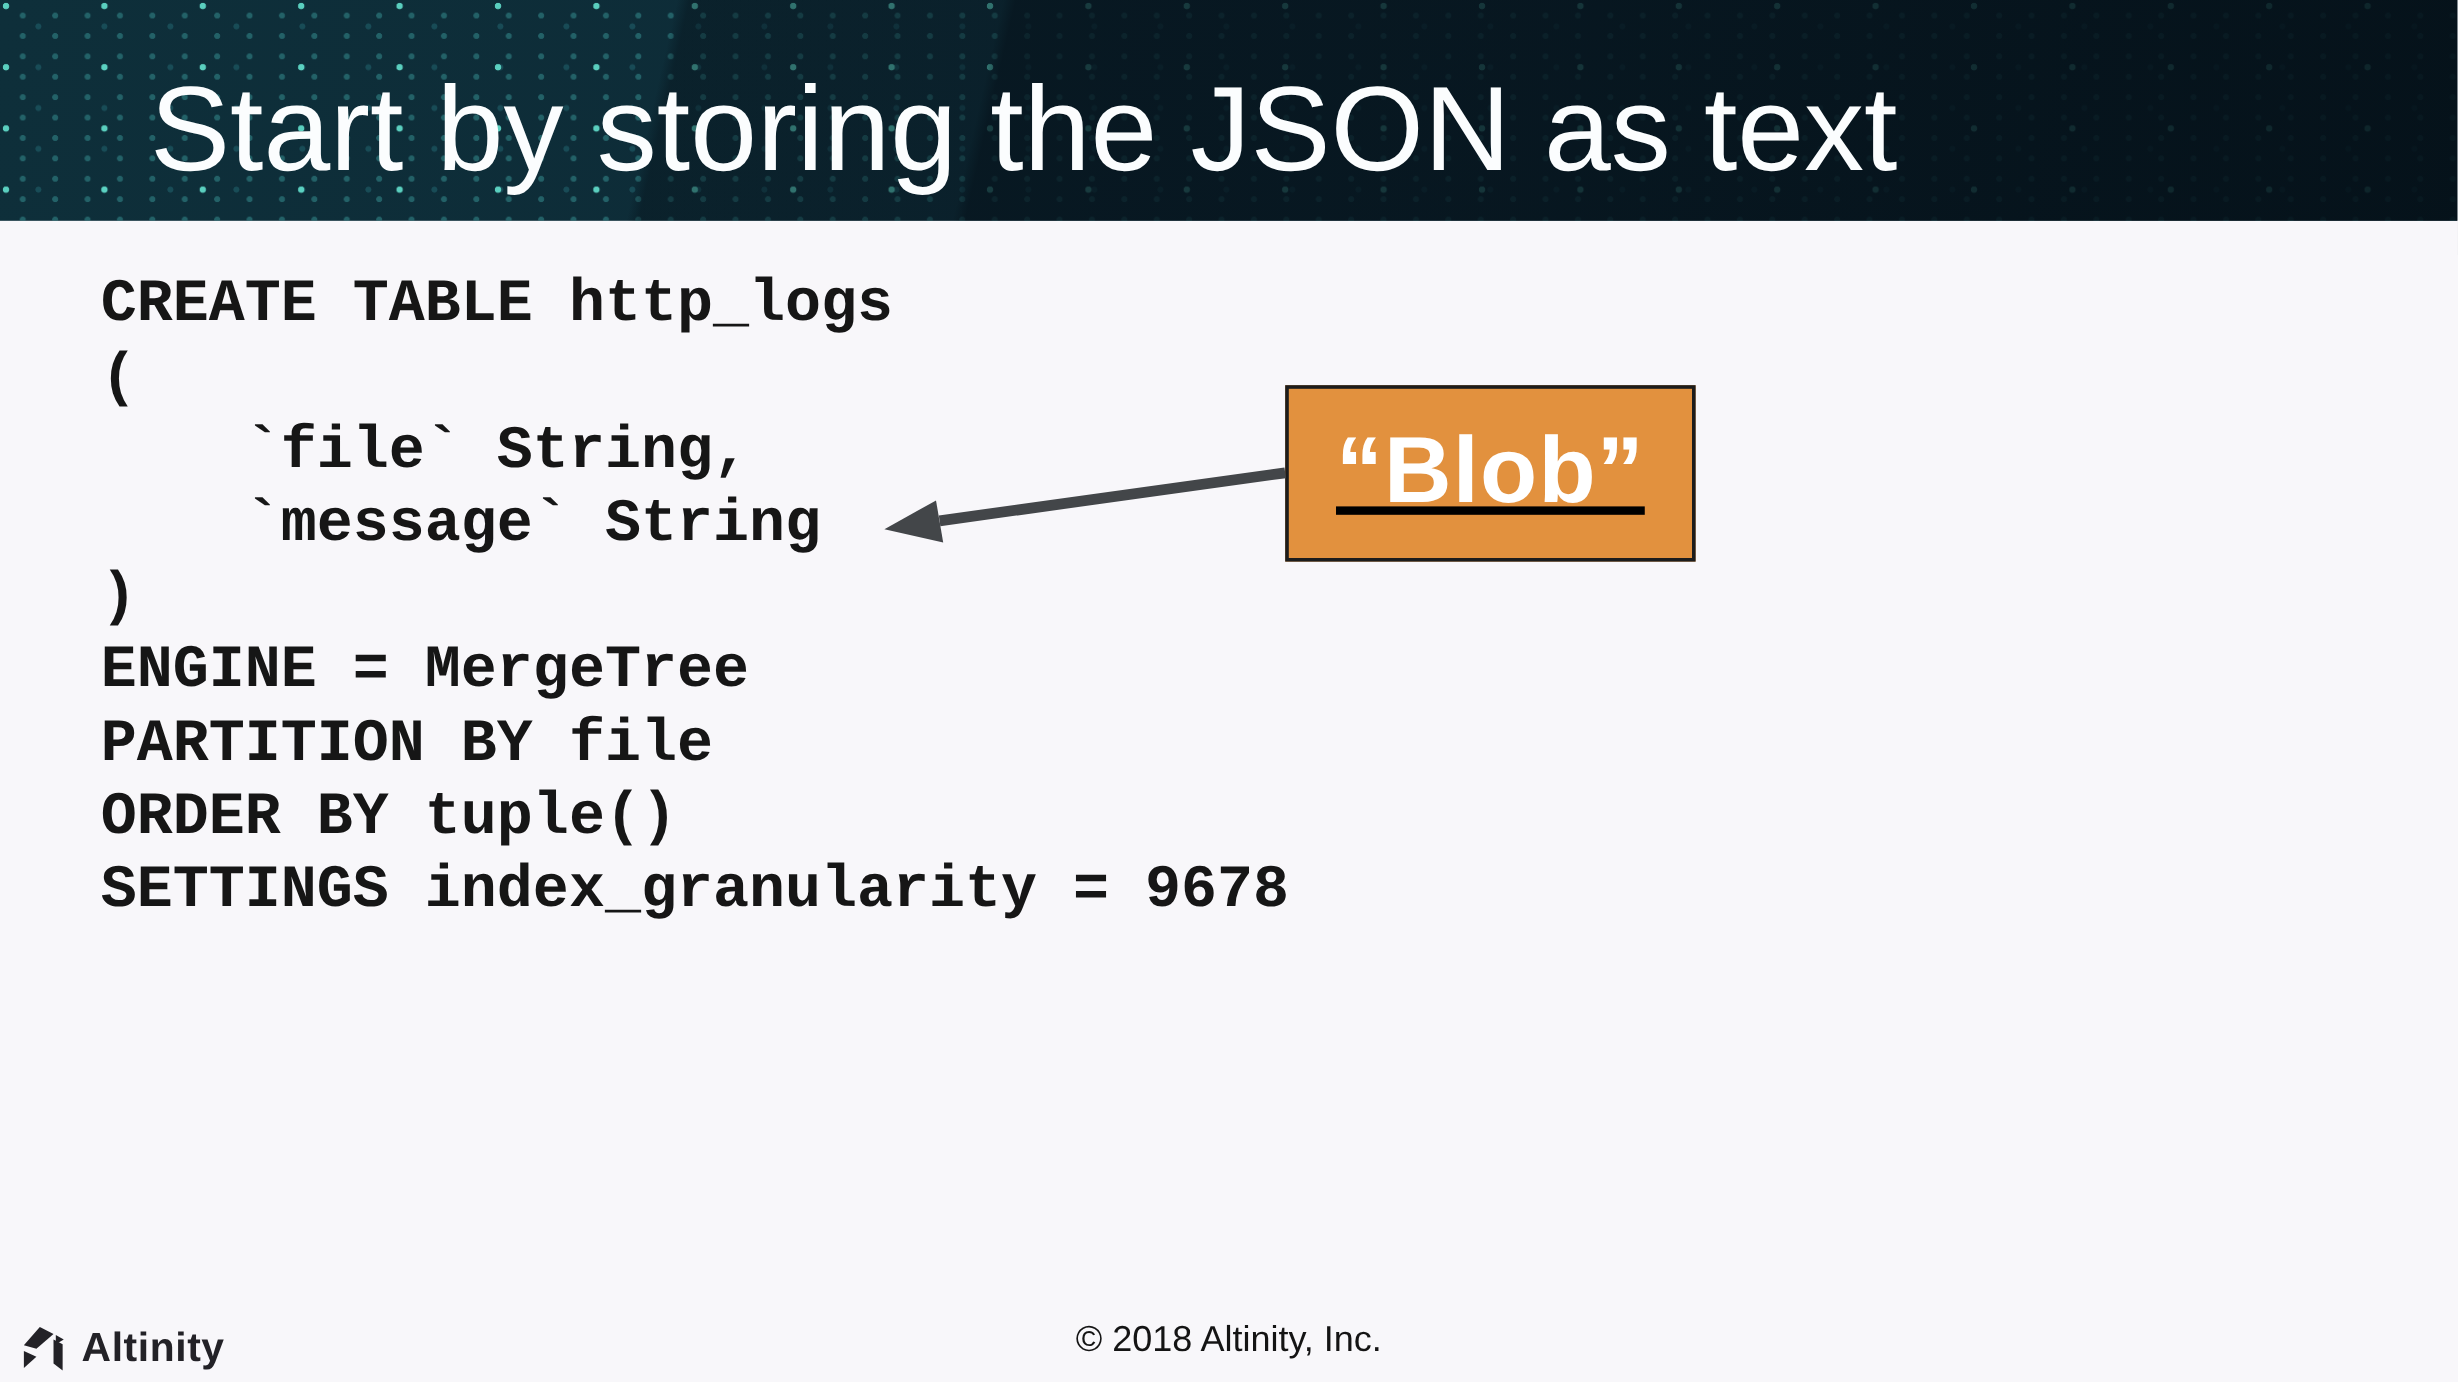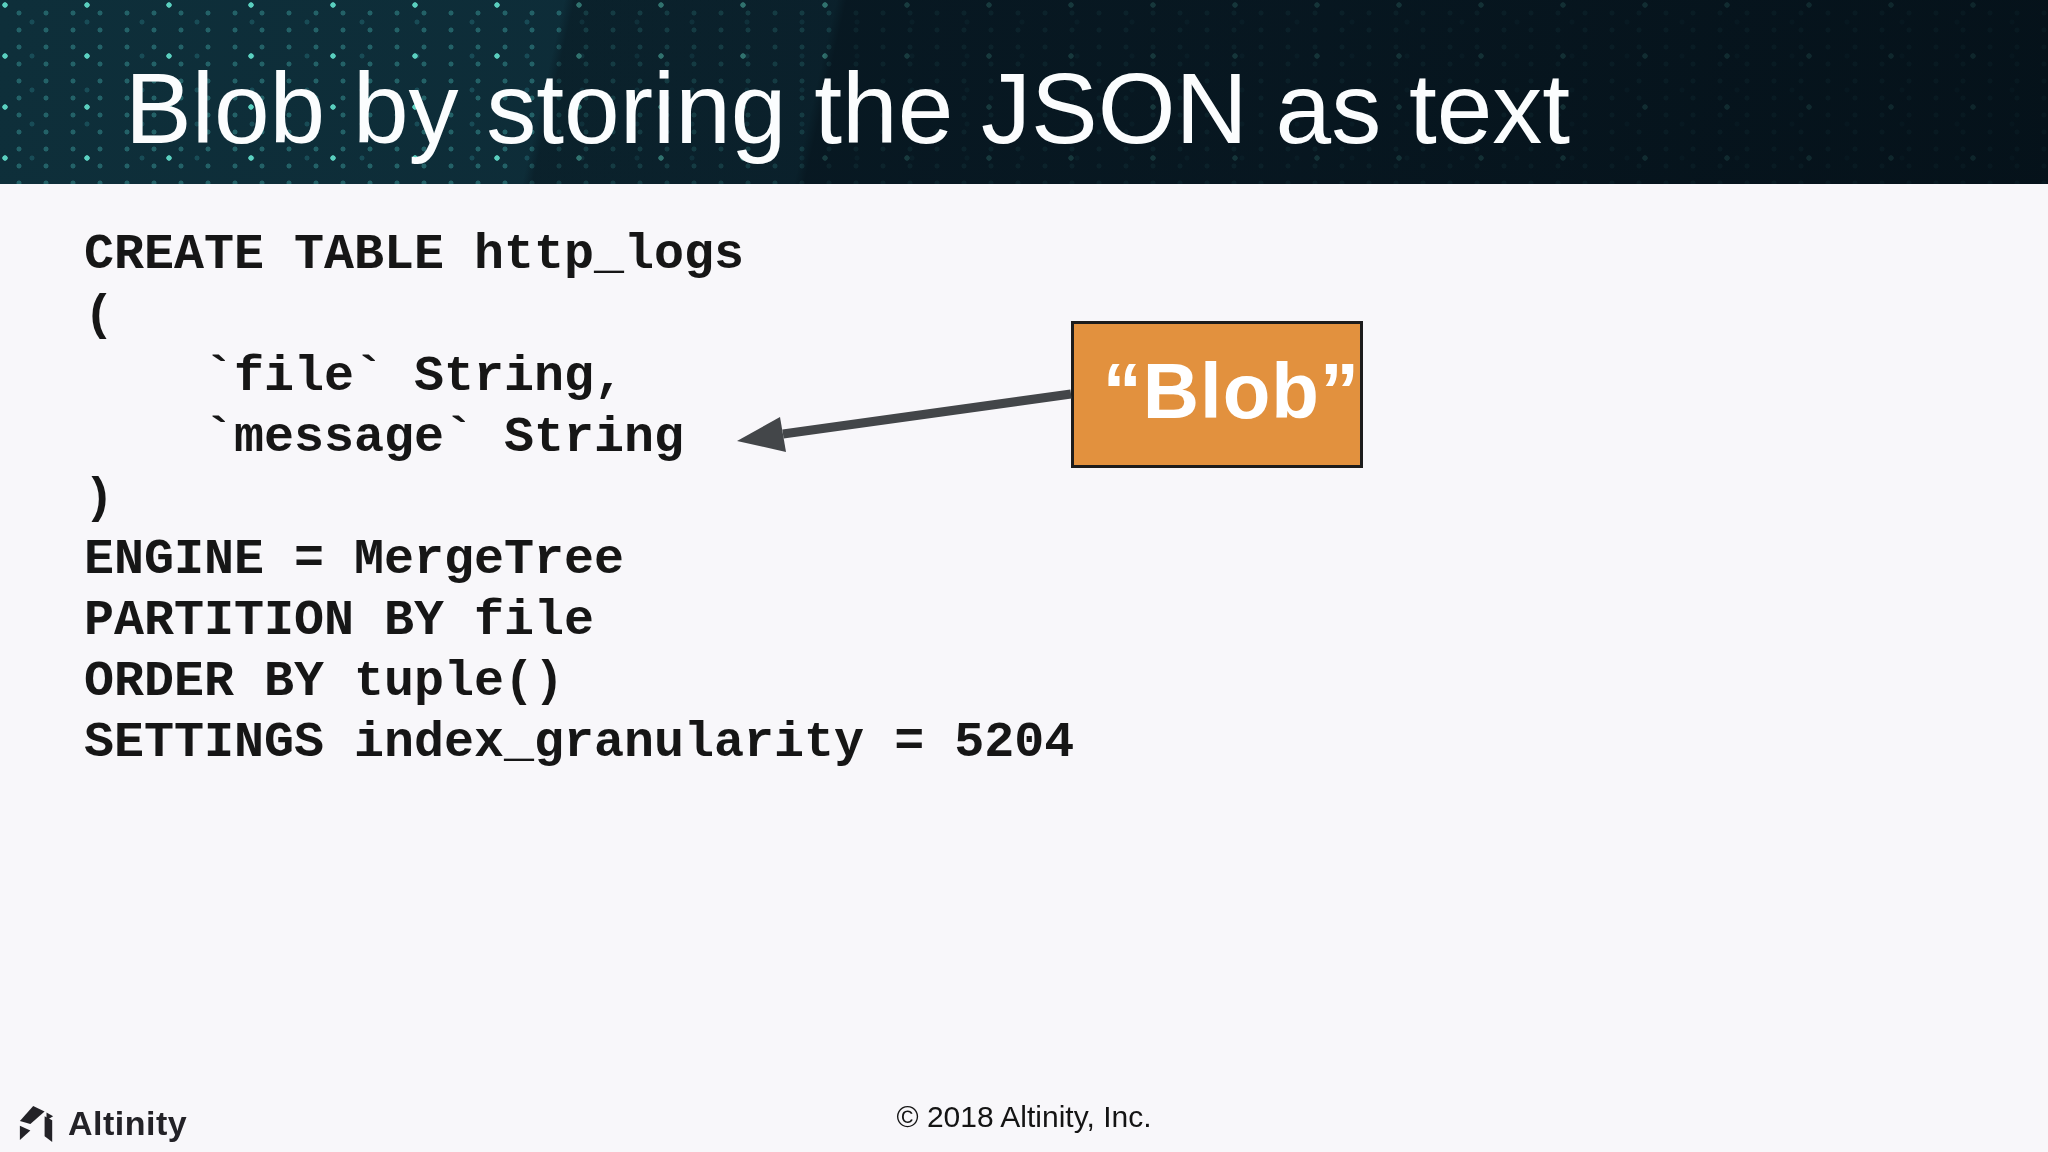--- a/index.html
+++ b/index.html
@@ -75,28 +75,29 @@
     color: var(--code-text, #161616);
     white-space: pre;
     tab-size: 4;
   }
 
   
   .callout {
     position: absolute;
     left: 1071px;
     top: 321px;
-    width: 292px;
+    width: 342px;
     height: 147px;
     box-sizing: border-box;
     background: var(--callout-bg, #e2913e);
     border: 3px solid var(--callout-border, #1c1c1c);
     display: flex;
     align-items: center;
-    justify-content: flex-end;
+    justify-content: center;
+    text-decoration: underline;
   }
   .callout-label {
     color: var(--callout-text, #ffffff);
     font-size: 78px;
     font-weight: 700;
     letter-spacing: 1px;
     line-height: 1;
     padding-bottom: 8px;
   }
 
@@ -138,31 +139,31 @@
 </style>
 </head>
 <body>
 
 <div class="slide">
 
   <header class="header">
     <div class="dots"></div>
     <div class="swoosh"></div>
   </header>
-  <h1 class="slide-title">Blob by storing the JSON as text</h1>
+  <h1 class="slide-title">Start by storing the JSON as text</h1>
 
   <pre class="code-block">CREATE TABLE http_logs
 (
     `file` String,
     `message` String
 )
 ENGINE = MergeTree
 PARTITION BY file
 ORDER BY tuple()
-SETTINGS index_granularity = 5204</pre>
+SETTINGS index_granularity = 9678</pre>
 
   <div class="callout">
     <span class="callout-label">“Blob”</span>
   </div>
 
   <svg class="arrow-layer" viewBox="0 0 2048 1152" aria-hidden="true">
     <line x1="1071" y1="394" x2="783" y2="434" stroke="#434649" stroke-width="9"></line>
     <polygon points="737,441 780,417 786,452" fill="#434649"></polygon>
   </svg>
 

